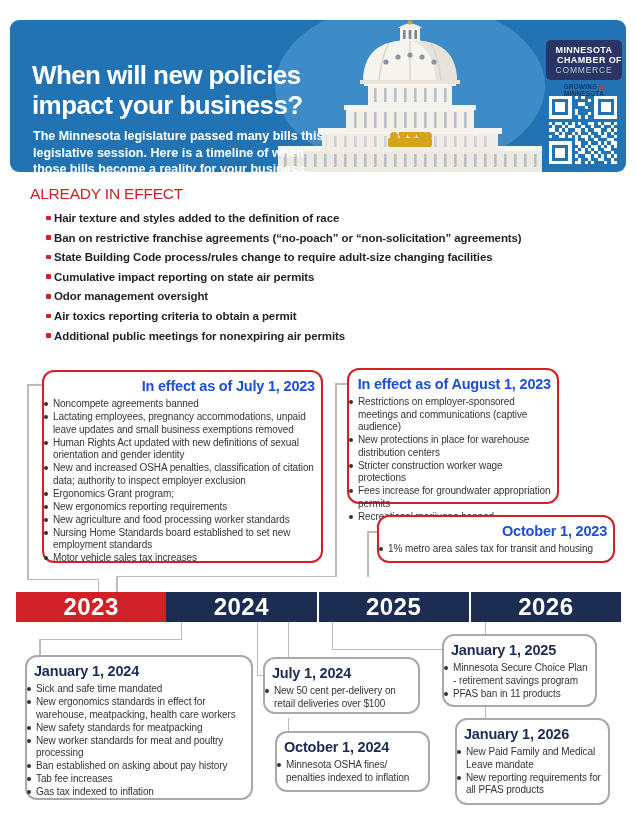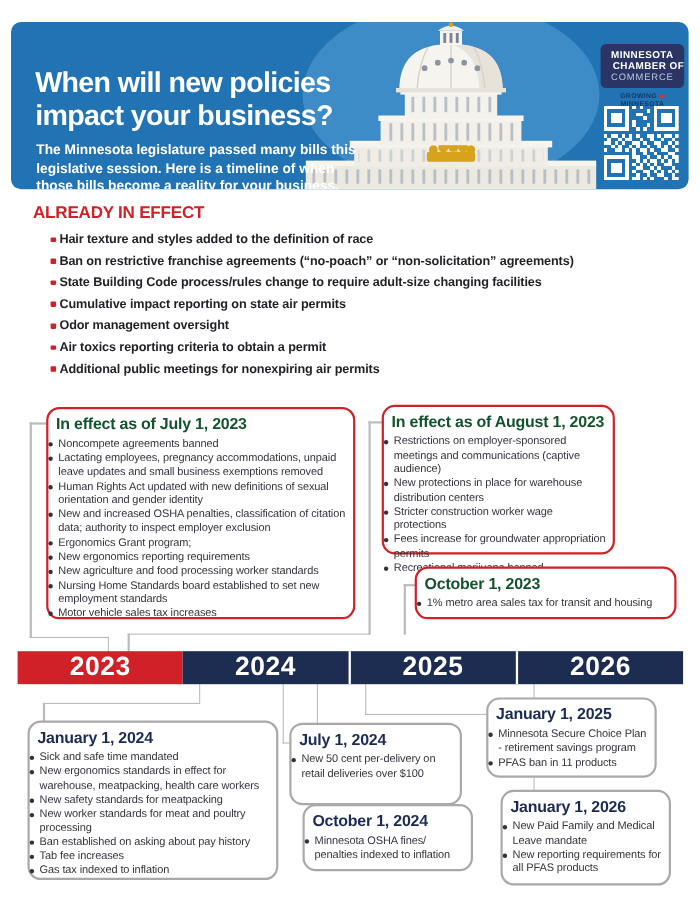--- a/index.html
+++ b/index.html
@@ -20,33 +20,33 @@
   .logo .l1{color:#fff;font-weight:700;font-size:9px;letter-spacing:.4px;line-height:10px;}
   .logo .l2{color:#fff;font-weight:700;font-size:9px;letter-spacing:.4px;line-height:10px;text-align:right;}
   .logo .l3{color:#b9c8d8;font-weight:400;font-size:8.5px;letter-spacing:.8px;line-height:10px;}
   .tagline{position:absolute;left:536px;top:63px;width:76px;text-align:center;
            font-size:6.3px;font-weight:700;color:#113a64;letter-spacing:.3px;}
   .tagline .dm{color:#d8342e;font-size:6px;}
   .qr{position:absolute;left:539px;top:76px;width:68px;height:68px;}
 
   
   .already{position:absolute;left:30px;top:185px;width:600px;}
-  .already h2{margin:0 0 8px 0;color:#cf2127;font-size:15.5px;font-weight:700;letter-spacing:-0.2px;}
+  .already h2{margin:0 0 8px 0;color:#cf2127;font-size:15.5px;font-weight:400;letter-spacing:-0.2px;}
   .already ul{list-style:none;margin:0;padding:0 0 0 17px;}
   .already li{position:relative;padding-left:7px;color:#221f26;font-weight:700;
               font-size:11.5px;line-height:14px;margin-bottom:5.6px;letter-spacing:-0.1px;}
   .already li::before{content:"";position:absolute;left:-1px;top:4.6px;width:4.6px;height:4.6px;
               background:#cf2127;border-radius:1px;}
 
   
   .tbox{position:absolute;background:#fff;border-radius:12px;box-sizing:border-box;z-index:2;}
   .tbox.red{border:2.5px solid #cf2127;}
   .tbox.gray{border:2px solid #a9a9a9;}
   .tbox h3{margin:0;padding:6px 6px 3px 7px;font-size:14.5px;font-weight:700;letter-spacing:-0.2px;}
-  .tbox.red h3{color:#14532d;}
+  .tbox.red h3{color:#1d4ed8;text-align:right;}
   .tbox.gray h3{color:#1b2b55;}
   .tbox ul{list-style:none;margin:0;padding:1px 6px 0 0;}
   .tbox li{position:relative;padding-left:9px;color:#34343e;font-size:10px;
            line-height:12.5px;letter-spacing:-0.1px;margin-bottom:.5px;}
   .tbox li::before{content:"";position:absolute;left:0;top:4.4px;width:3.8px;height:3.8px;
            background:#33333d;border-radius:50%;}
 
   
   .timeline{position:absolute;left:16px;top:592px;width:605px;height:30px;display:flex;z-index:3;}
   .seg{flex:1;display:flex;align-items:center;justify-content:center;color:#fff;
@@ -241,21 +241,21 @@
         <li>Sick and safe time mandated</li>
         <li>New ergonomics standards in effect for warehouse, meatpacking, health care workers</li>
         <li>New safety standards for meatpacking</li>
         <li>New worker standards for meat and poultry processing</li>
         <li>Ban established on asking about pay history</li>
         <li>Tab fee increases</li>
         <li>Gas tax indexed to inflation</li>
       </ul>
   </div>
 
-  <div class="tbox gray" style="left:263px;top:657px;width:157px;height:75px">
+  <div class="tbox gray" style="left:263px;top:657px;width:157px;height:57px">
     <h3>July 1, 2024</h3>
     <ul>
         <li>New 50 cent per-delivery on retail deliveries over $100</li>
       </ul>
   </div>
 
   <div class="tbox gray" style="left:275px;top:731px;width:155px;height:61px">
     <h3>October 1, 2024</h3>
     <ul>
         <li>Minnesota OSHA fines/ penalties indexed to inflation</li>

